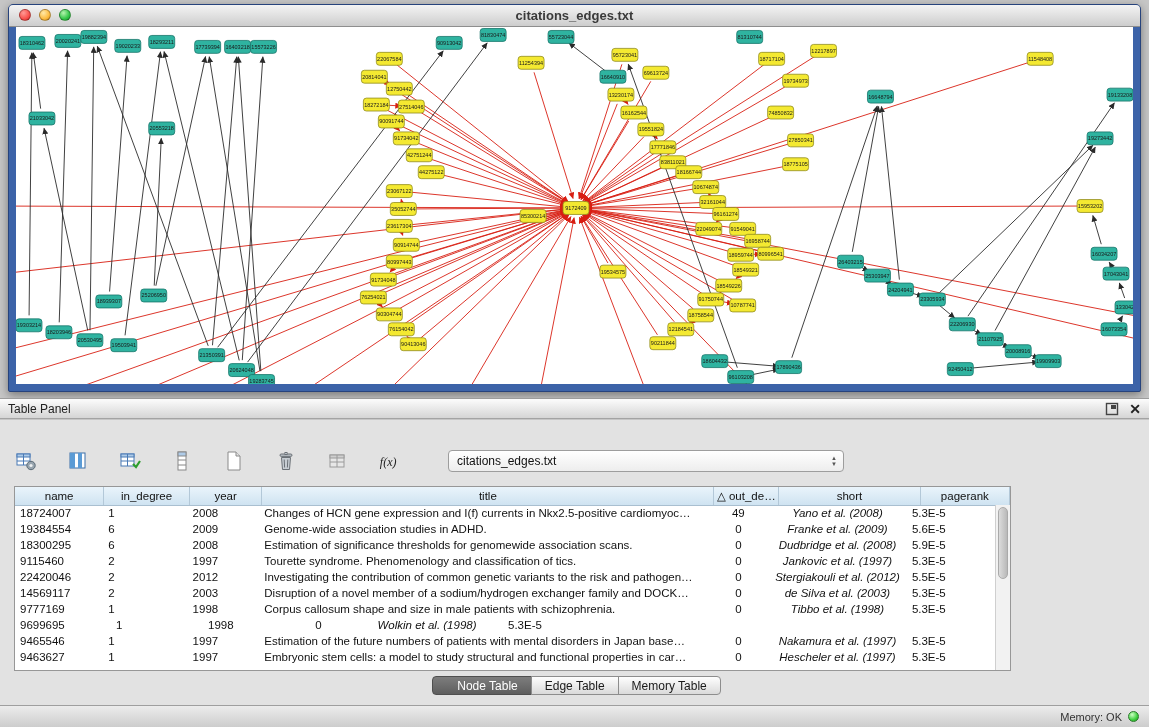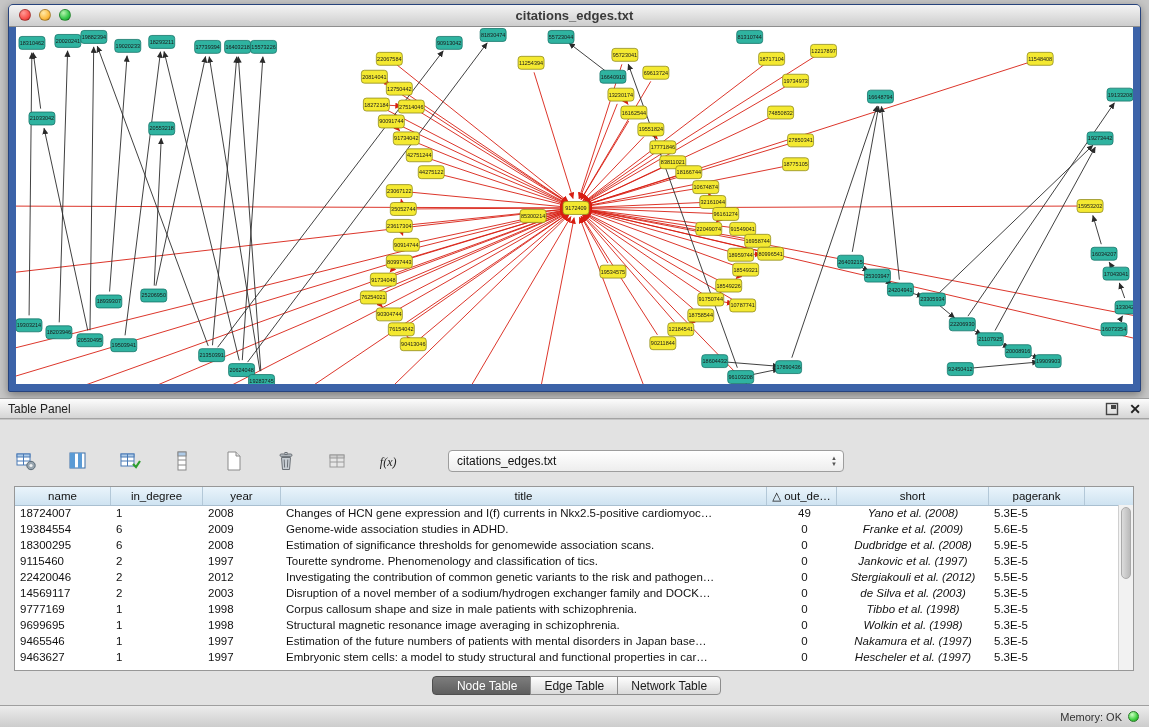--- a/index.html
+++ b/index.html
@@ -48,21 +48,21 @@
     width:396px;height:22px;box-sizing:border-box;margin-left:18px;
     background:linear-gradient(#ffffff,#ededed);
     border:1px solid #9d9d9d;border-radius:4px;box-shadow:inset 0 1px 0 #fff;
     display:flex;align-items:center;padding:0 8px;font-size:12px;color:#111;position:relative;
   }
   .combo-arrows{
     position:absolute;right:6px;top:4px;font-size:6px;line-height:6px;color:#555;text-align:center;
   }
   
   .table-wrap{
-    position:absolute;left:14px;top:486px;width:1120px;height:185px;
+    position:absolute;left:14px;top:486px;width:997px;height:185px;
     background:#fff;border:1px solid #979797;box-sizing:border-box;overflow:hidden;
   }
   .thead{display:flex;height:18px;background:linear-gradient(#eaf4fb,#cfe3f1);border-bottom:1px solid #a9bfd0;}
   .th{
     box-sizing:border-box;border-right:1px solid #b3c8d8;font-size:11.5px;color:#111;
     display:flex;align-items:center;justify-content:center;white-space:nowrap;overflow:hidden;
   }
   .tbody{position:absolute;top:18px;left:0;right:15px;bottom:0;}
   .tr{display:flex;height:16px;align-items:center;}
   .td{
@@ -597,21 +597,20 @@
         <div class="td col2">1998</div>
         <div class="td col3">Corpus callosum shape and size in male patients with schizophrenia.</div>
         <div class="td col4">0</div>
         <div class="td col5">Tibbo et al. (1998)</div>
         <div class="td col6">5.3E-5</div>
       </div>
       <div class="tr">
         <div class="td col0">9699695</div>
         <div class="td col1">1</div>
         <div class="td col2">1998</div>
-        <div class="td col3">Structural magnetic resonance image averaging in schizophrenia.</div>
         <div class="td col4">0</div>
         <div class="td col5">Wolkin et al. (1998)</div>
         <div class="td col6">5.3E-5</div>
       </div>
       <div class="tr">
         <div class="td col0">9465546</div>
         <div class="td col1">1</div>
         <div class="td col2">1997</div>
         <div class="td col3">Estimation of the future numbers of patients with mental disorders in Japan base…</div>
         <div class="td col4">0</div>
@@ -629,19 +628,19 @@
       </div>
     </div>
   <div class="vscroll">
     <div class="vthumb"></div>
   </div>
 </div>
 
 <div class="tabbar">
     <div class="tab selected">Node Table</div>
     <div class="tab">Edge Table</div>
-    <div class="tab">Network Table</div>
+    <div class="tab">Memory Table</div>
   </div>
 
 <div class="statusbar">
   <span>Memory: OK</span>
   <span class="orb"></span>
 </div>
 
 </body></html>

